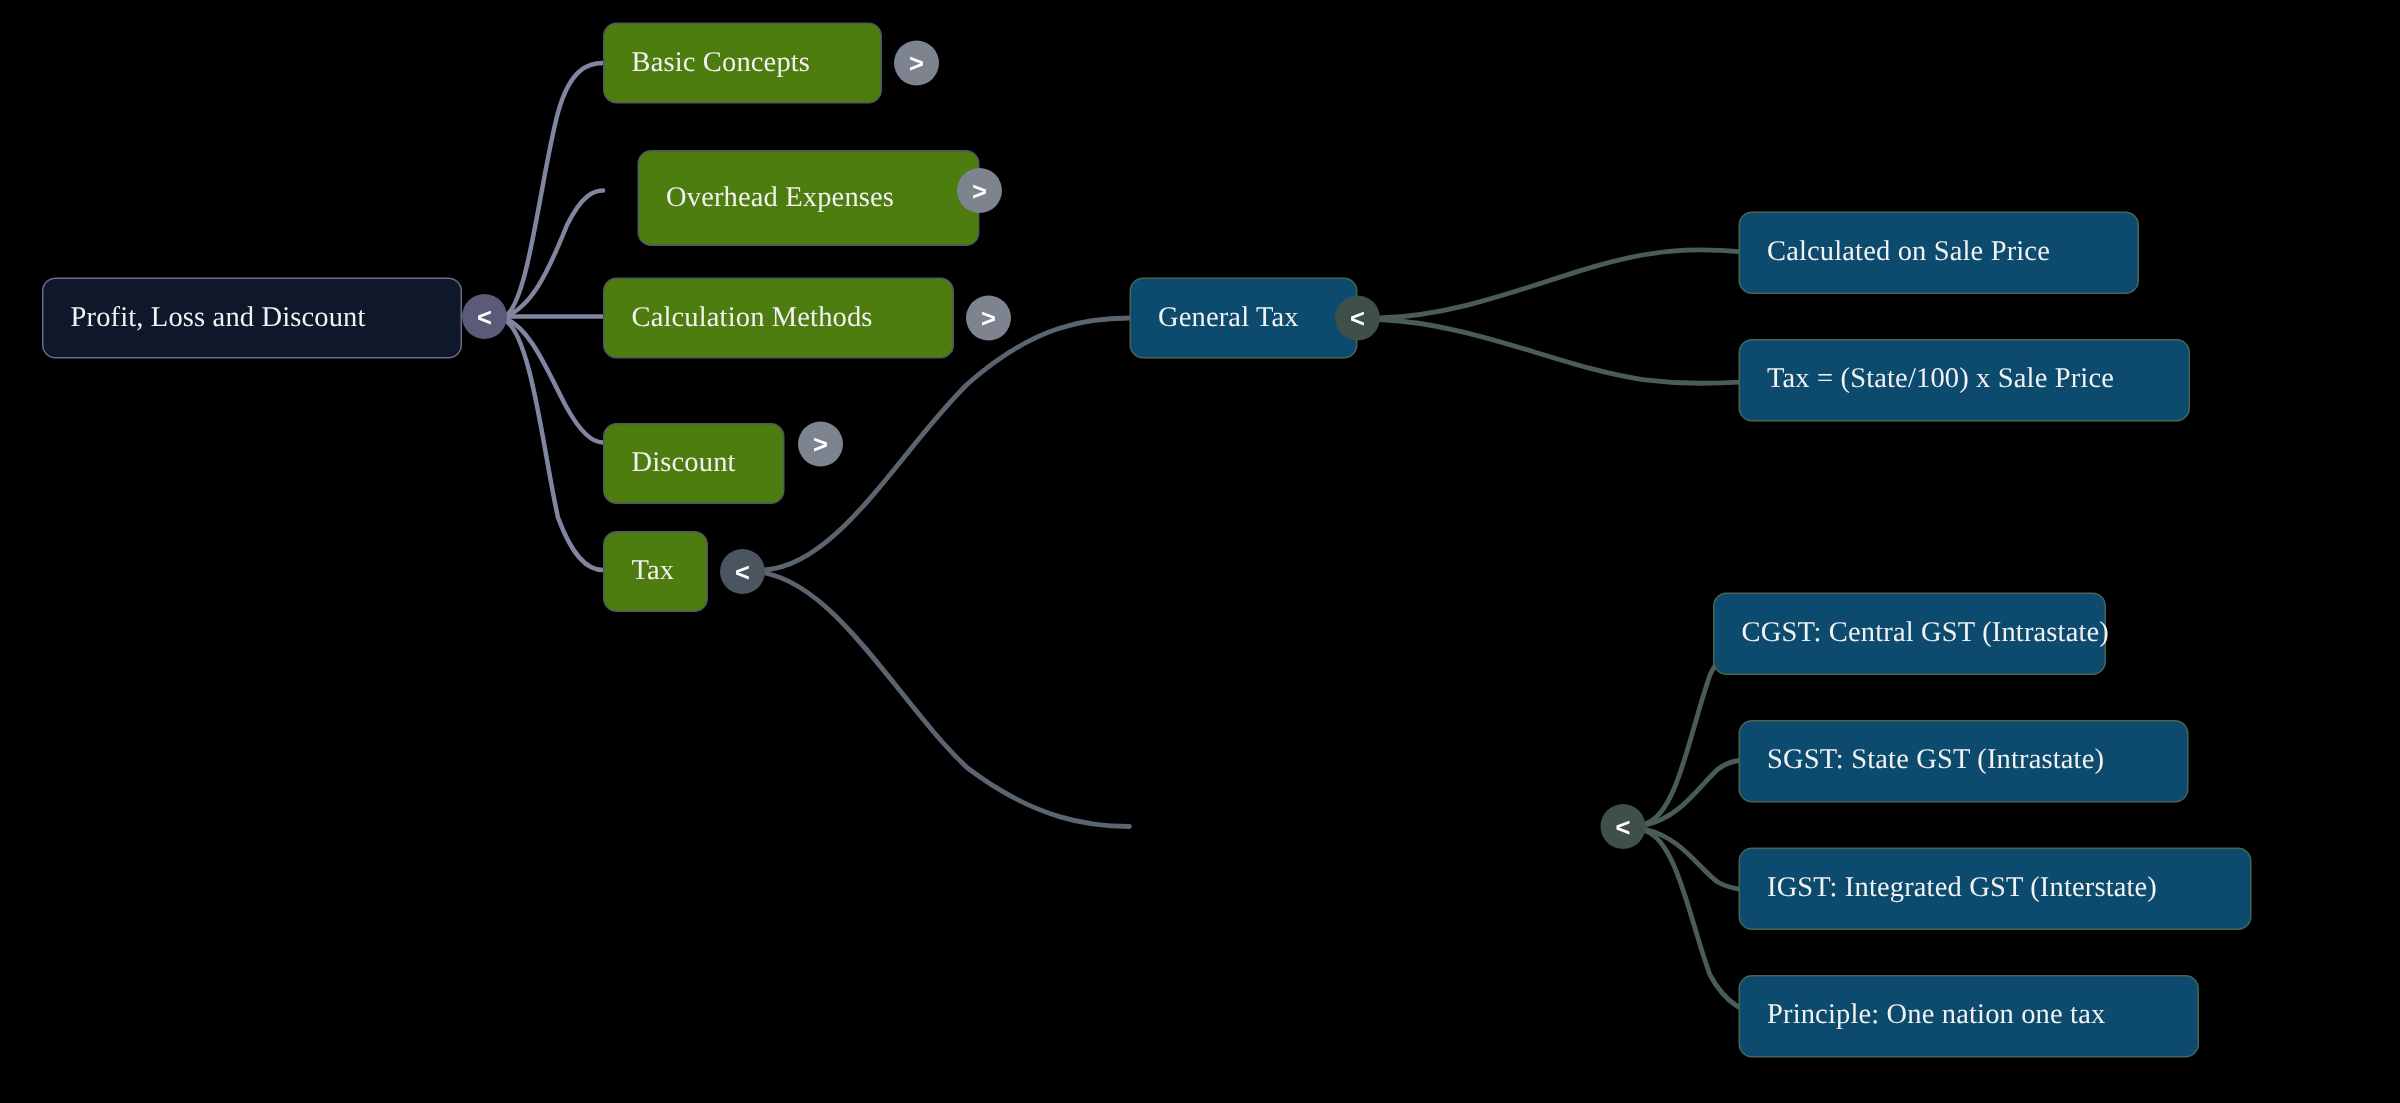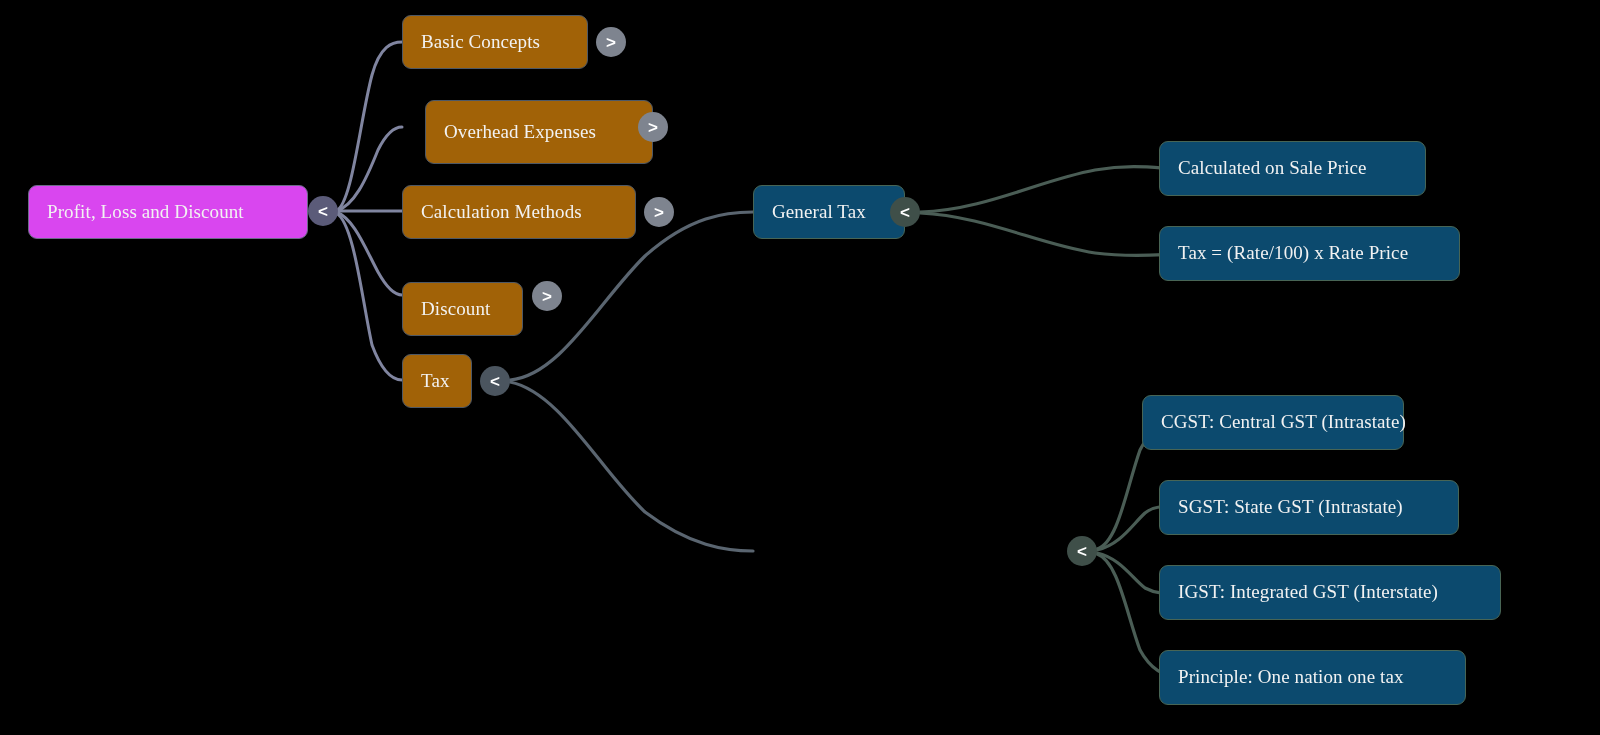--- a/index.html
+++ b/index.html
@@ -32,26 +32,26 @@
     color: #f2f2f2;
     font-size: 19px;
     line-height: 1.1;
     letter-spacing: 0.1px;
     padding-left: 18px;
     padding-right: 18px;
     white-space: nowrap;
     border: 1px solid rgba(255,255,255,0.18);
   }
   .node.root {
-    background: #d946ef;
+    background: #0f172a;
     border-color: #6b6b88;
     font-size: 19px;
   }
   .node.branch {
-    background: #a16207;
+    background: #4d7c0f;
     border-color: #4e5865;
   }
   .node.green {
     background: #0c4a6e;
     border-color: #486555;
   }
   .toggle {
     position: absolute;
     box-sizing: border-box;
     width: 30px;
@@ -156,21 +156,21 @@
   </div>
 
   <div class="toggle green" style="left:1067px; top:536px;">
     <span>&lt;</span>
   </div>
 
   <div class="node green" style="left:1159px; top:141px; width:267px; height:55px;">
     <span>Calculated on Sale Price</span>
   </div>
   <div class="node green" style="left:1159px; top:226px; width:301px; height:55px;">
-    <span>Tax = (Rate/100) x Rate Price</span>
+    <span>Tax = (State/100) x Sale Price</span>
   </div>
 
   <div class="node green" style="left:1142px; top:395px; width:262px; height:55px;">
     <span>CGST: Central GST (Intrastate)</span>
   </div>
   <div class="node green" style="left:1159px; top:480px; width:300px; height:55px;">
     <span>SGST: State GST (Intrastate)</span>
   </div>
   <div class="node green" style="left:1159px; top:565px; width:342px; height:55px;">
     <span>IGST: Integrated GST (Interstate)</span>

